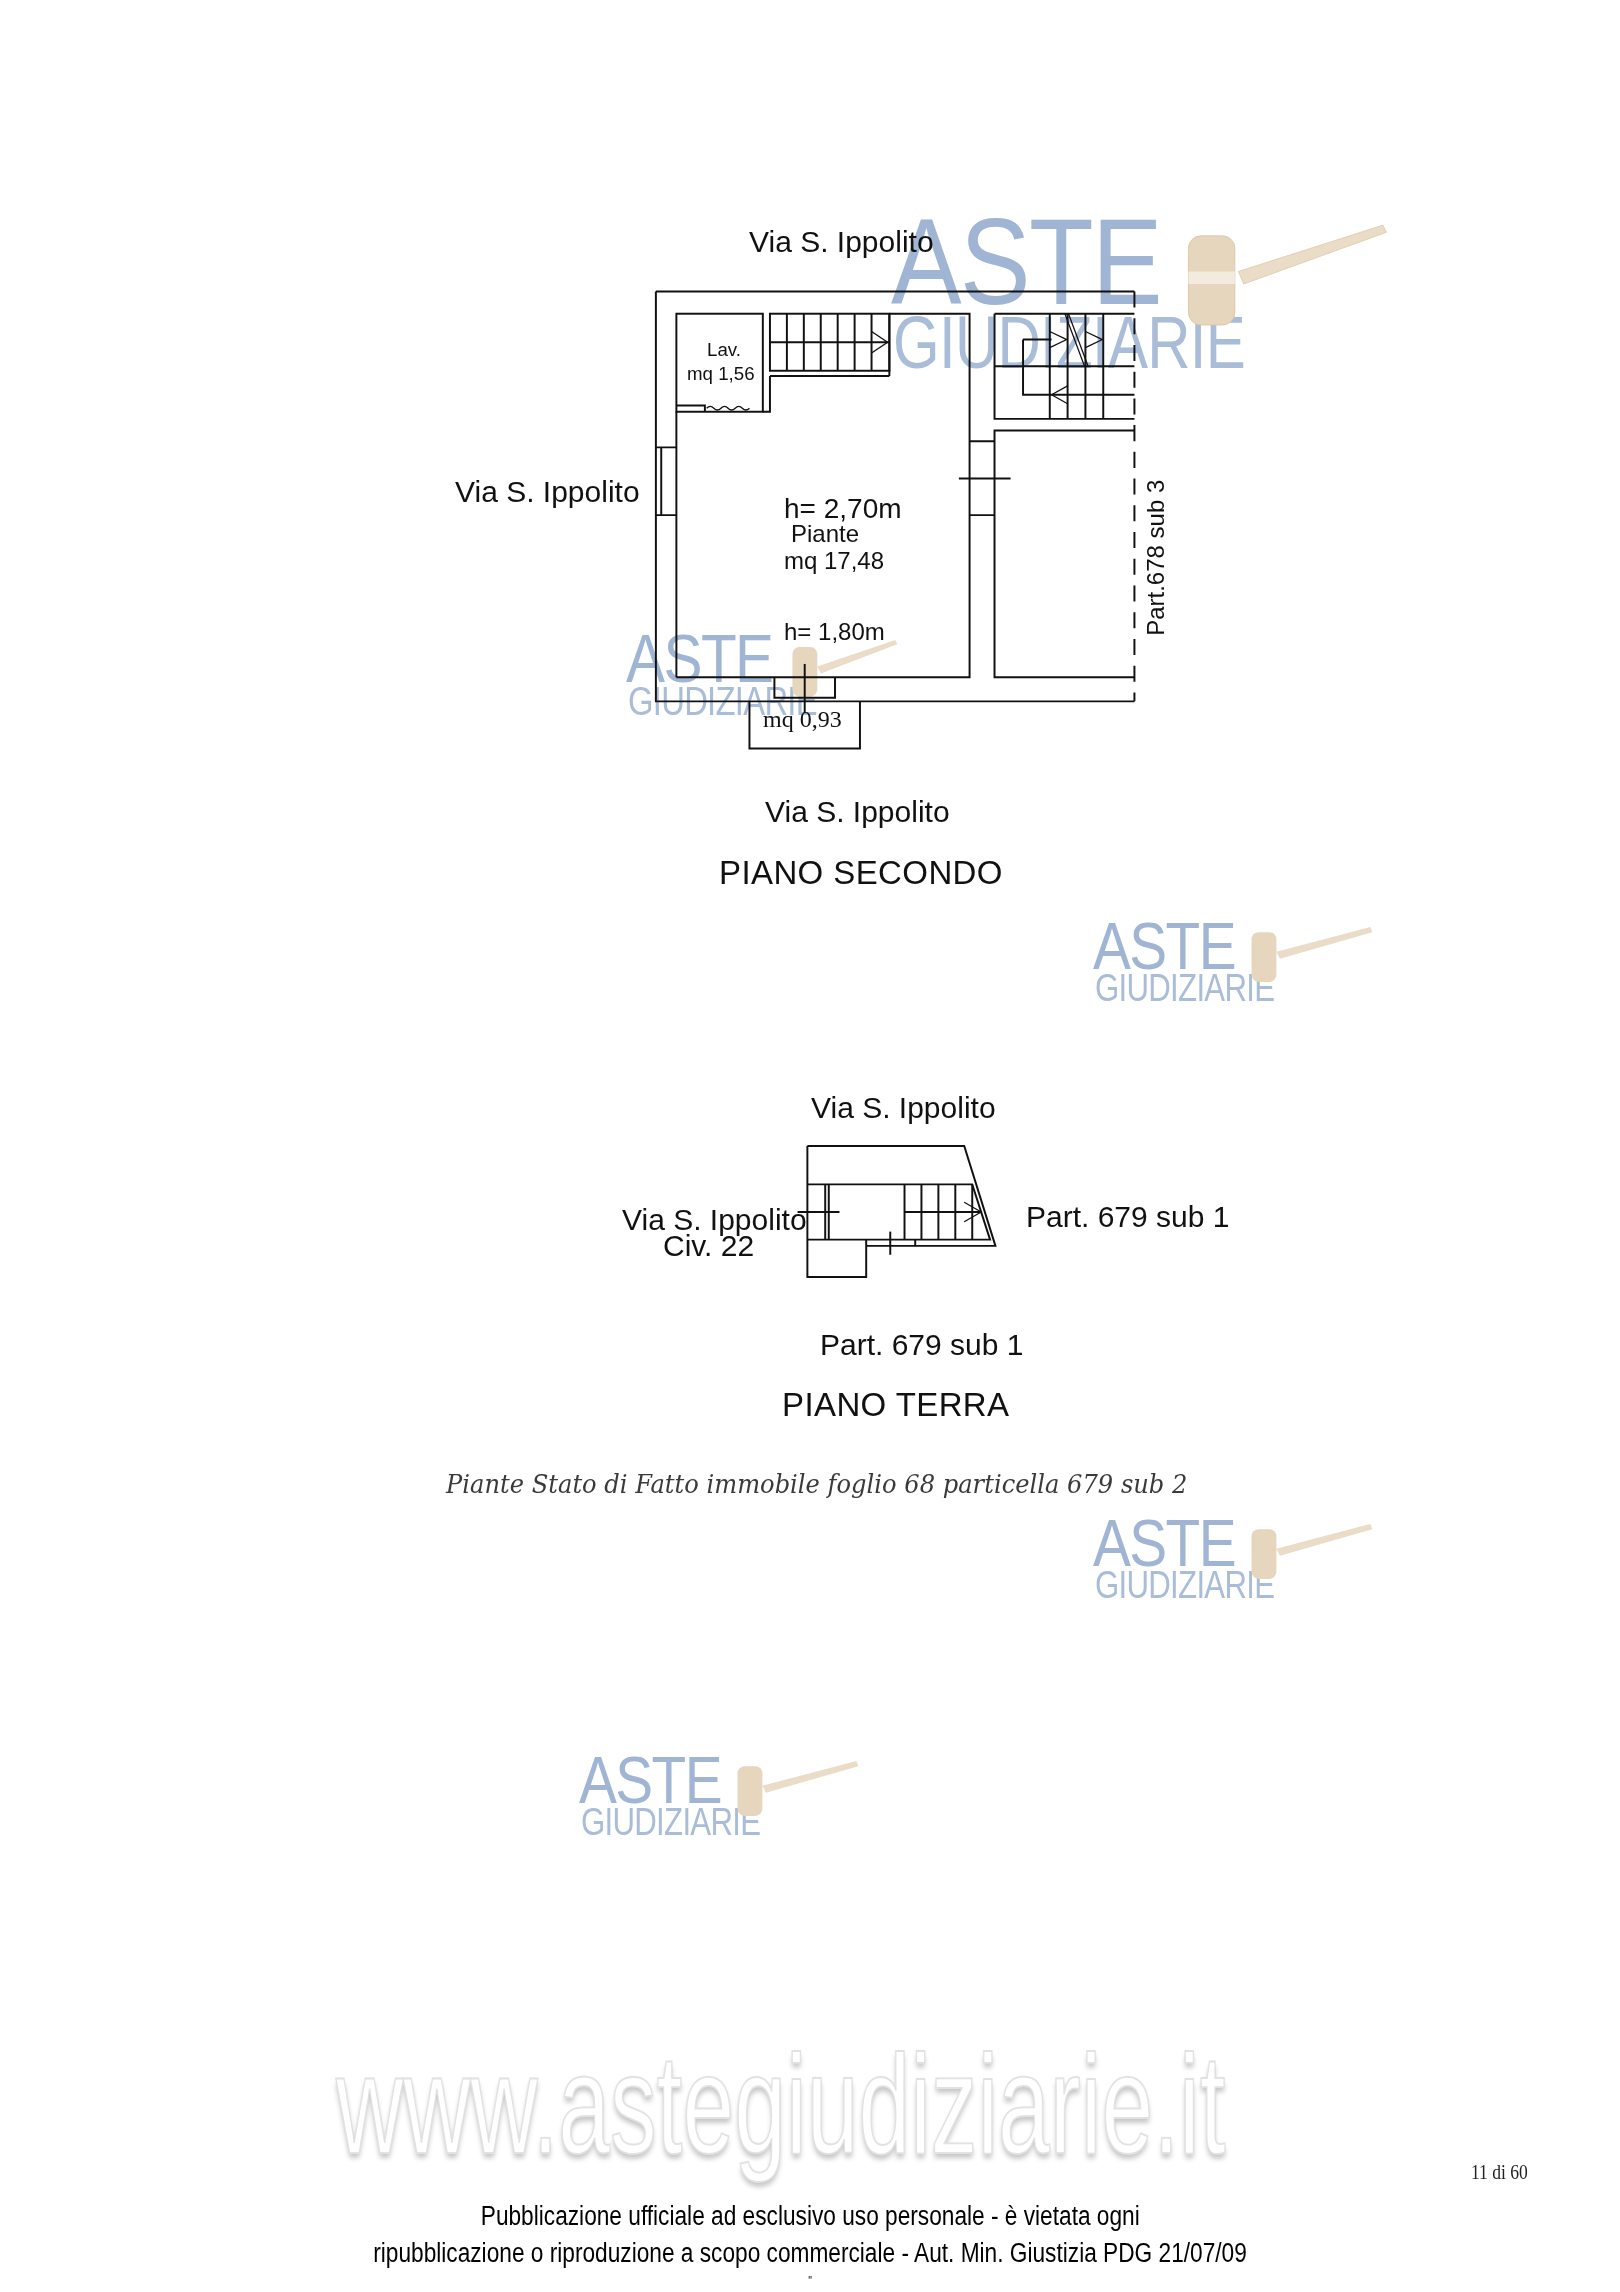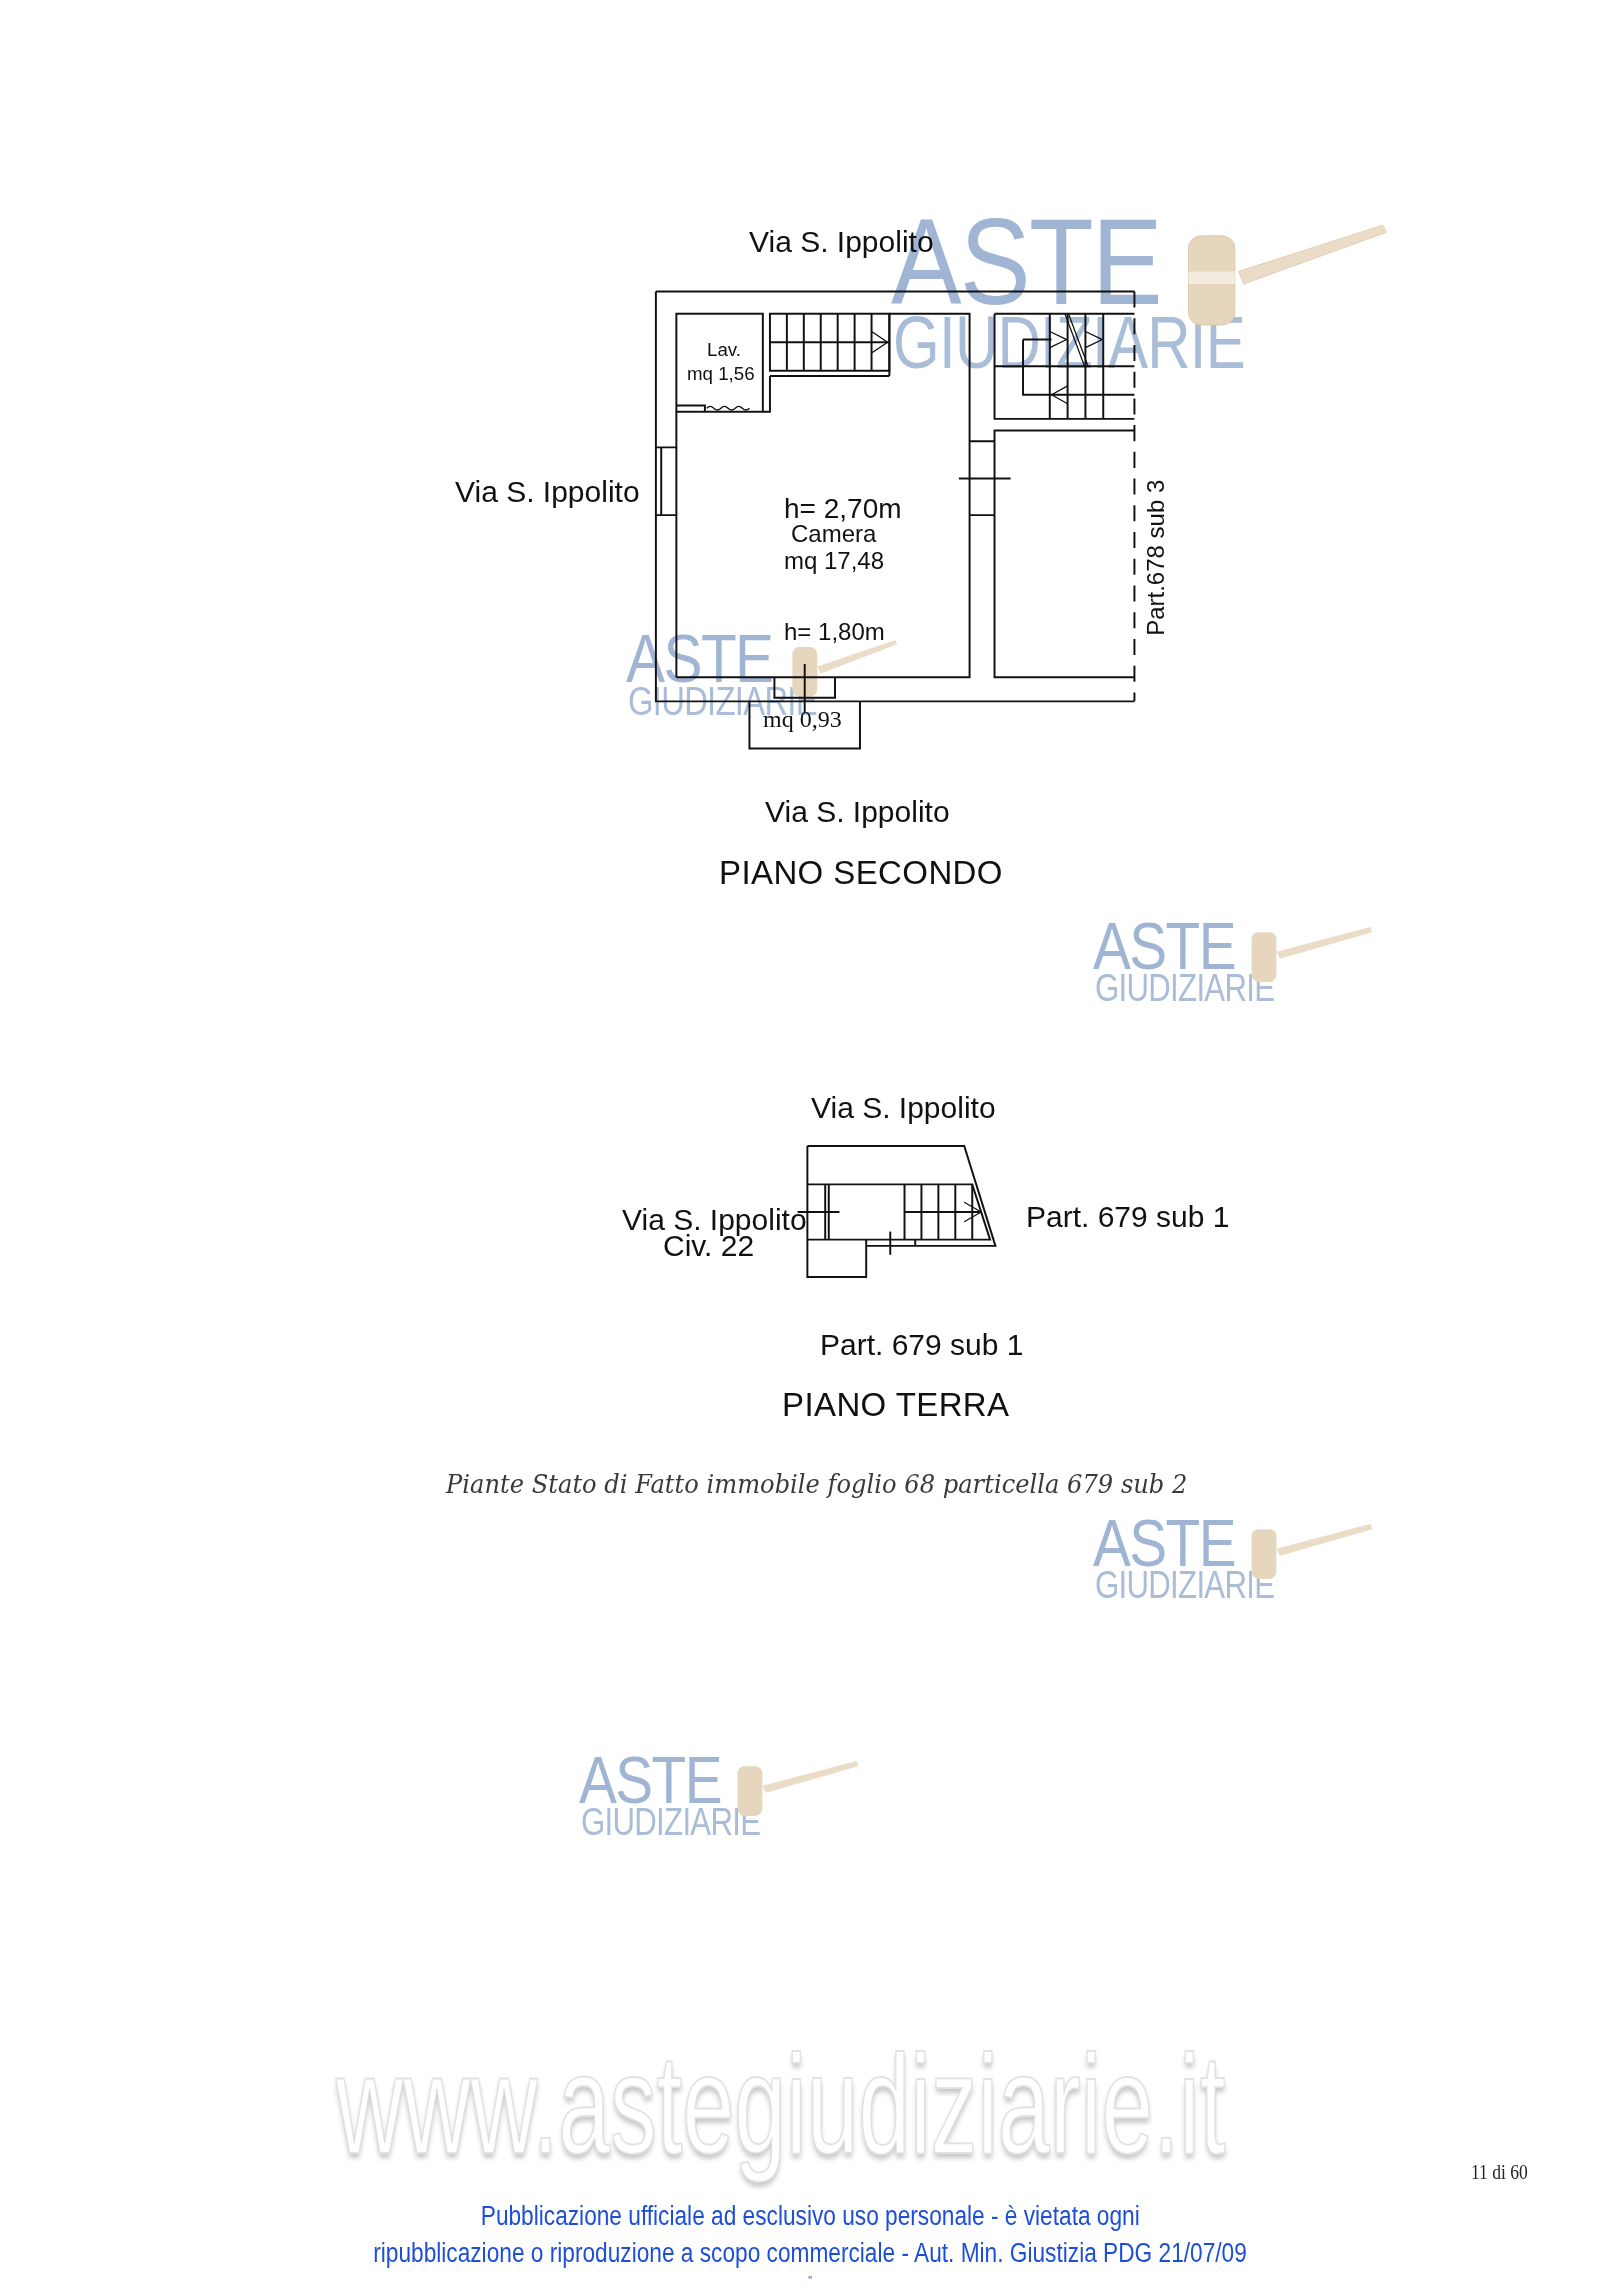--- a/index.html
+++ b/index.html
@@ -6,21 +6,21 @@
   body { width: 1621px; height: 2293px; position: relative; overflow: hidden; font-family: "Liberation Sans", sans-serif; color: #000; }
   .abs { position: absolute; }
   .lbl { position: absolute; font-family: "Liberation Sans", sans-serif; font-size: 30px; color: #111; white-space: nowrap; line-height: 1.15; }
   .title { position: absolute; font-family: "Liberation Sans", sans-serif; font-size: 33px; color: #111; white-space: nowrap; letter-spacing: 0.4px; }
   .wm { position: absolute; }
   .wm .aste { position: absolute; left: 0; top: 0; font-family: "Liberation Sans", sans-serif; font-weight: 400; color: #9fb5d3; letter-spacing: -1.8px; transform: scaleX(0.86); transform-origin: left top; line-height: 1; }
   .wm .giud { position: absolute; left: 1.8px; font-family: "Liberation Sans", sans-serif; color: #a9bdd8; transform: scaleX(0.8); transform-origin: left top; line-height: 1; letter-spacing: -0.9px; }
   .caption { position: absolute; left: 446px; top: 1469px; font-family: "DejaVu Serif", serif; font-style: italic; font-size: 26px; color: #3a3a3a; white-space: nowrap; transform: scaleX(0.93); transform-origin: left top; }
   .url-wm { position: absolute; left: 336px; top: 2034px; font-family: "Liberation Sans", sans-serif; font-size: 141px; color: #ffffff; white-space: nowrap; transform: scaleX(0.66); transform-origin: left top; line-height: 1; -webkit-text-stroke: 1.8px #e2e2e2; text-shadow: 0 5.3px 7.1px rgba(0,0,0,0.22), 0 0 2.7px rgba(0,0,0,0.12); }
   .pagenum { position: absolute; left: 1471px; top: 2160px; font-family: "Liberation Serif", serif; font-size: 21.4px; color: #222; transform: scaleX(0.82); transform-origin: left top; }
-  .footer { position: absolute; left: 0; width: 1621px; text-align: center; font-family: "Liberation Sans", sans-serif; font-size: 27px; color: #1d4ed8; white-space: nowrap; }
+  .footer { position: absolute; left: 0; width: 1621px; text-align: center; font-family: "Liberation Sans", sans-serif; font-size: 27px; color: #000000; white-space: nowrap; }
   .footer span { display: inline-block; transform: scaleX(0.84); }
   svg.plan { position: absolute; left: 0; top: 0; }
 </style>
 </head>
 <body>
 
 <div class="wm" style="left:891px; top:200px; width:499px; height:178px;">
   <div class="aste" style="font-size:123px;">ASTE</div>
   <div class="giud" style="top:105px; font-size:75px;">GIUDIZIARIE</div>
   <svg class="abs" style="left:285px; top:9px;" width="214" height="125" viewBox="0 0 240 140">
@@ -120,21 +120,21 @@
     <path d="M1027 1391 L1027 1398"></path>
     <path d="M999 1382 L999 1408"></path>
   </g>
 </svg>
 
 <div class="lbl" style="left:749px; top:225px;">Via S. Ippolito</div>
 <div class="lbl" style="left:455px; top:475px;">Via S. Ippolito</div>
 <div class="lbl" style="left:707px; top:339px; font-size:18.7px;">Lav.</div>
 <div class="lbl" style="left:687px; top:363px; font-size:18.7px;">mq 1,56</div>
 <div class="lbl" style="left:784px; top:493px; font-size:28px;">h= 2,70m</div>
-<div class="lbl" style="left:791px; top:520px; font-size:24px;">Camera</div>
+<div class="lbl" style="left:791px; top:520px; font-size:24px;">Piante</div>
 <div class="lbl" style="left:784px; top:547px; font-size:24px;">mq 17,48</div>
 <div class="lbl" style="left:784px; top:618px; font-size:24px;">h= 1,80m</div>
 <div class="lbl" style="left:763px; top:706px; font-size:24px;font-family:Liberation Serif, serif;">mq 0,93</div>
 <div class="lbl" style="left:1078px; top:544px; font-size:24px; transform: rotate(-90deg); transform-origin: center;">Part.678 sub 3</div>
 <div class="lbl" style="left:765px; top:795px;">Via S. Ippolito</div>
 <div class="title" style="left:719px; top:854px;">PIANO SECONDO</div>
 
 <div class="lbl" style="left:811px; top:1091px;">Via S. Ippolito</div>
 <div class="lbl" style="left:622px; top:1203px;">Via S. Ippolito</div>
 <div class="lbl" style="left:663px; top:1229px;">Civ. 22</div>

